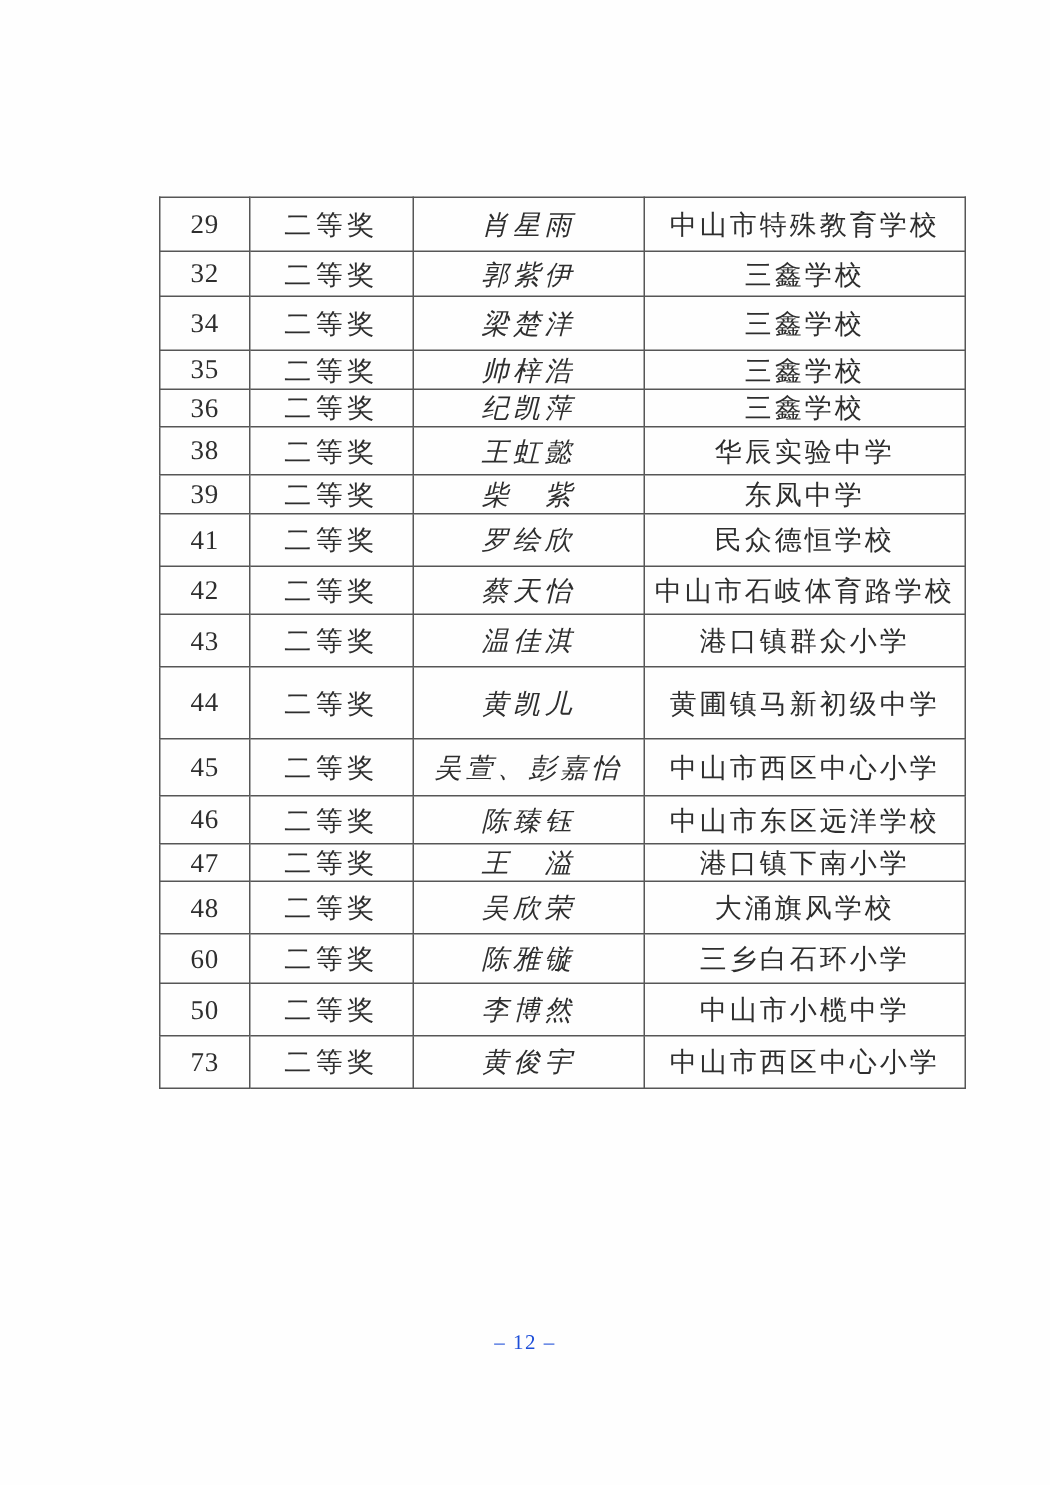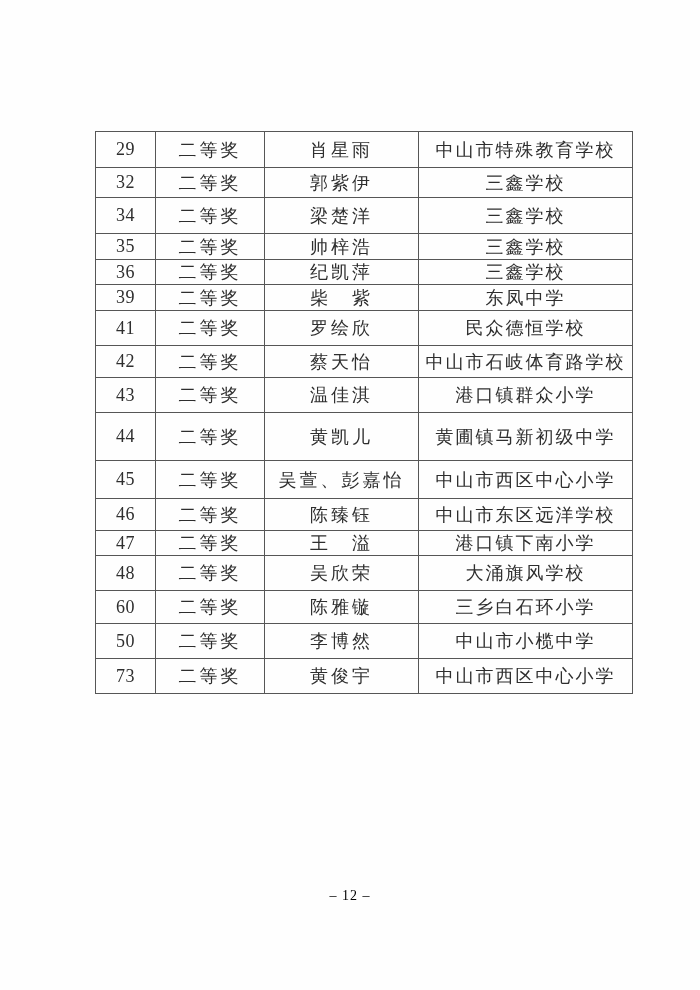--- a/index.html
+++ b/index.html
@@ -12,21 +12,21 @@
   }
   .page {
     position: absolute;
     top: 0; left: 0;
     width: 700px; height: 990px;
     background: #fefefe;
     overflow: hidden;
   }
   table.award-table {
     position: absolute;
-    left: 95px;
+    left: 106px;
     top: 131px;
     width: 537px;
     border-collapse: collapse;
     table-layout: fixed;
   }
   table.award-table td {
     border: 1px solid #565656;
     border-top-width: 1.5px;
     border-bottom-width: 1.5px;
     text-align: center;
@@ -42,34 +42,35 @@
     letter-spacing: 0.5px;
     font-size: 17px;
   }
   td.col-award {
     width: 109px;
     letter-spacing: 3px;
   }
   td.col-name {
     width: 154px;
     letter-spacing: 3px;
+    font-style: italic;
   }
   td.col-school {
     width: 214px;
     letter-spacing: 2px;
   }
   .page-number {
     position: absolute;
     top: 888px;
     left: 0;
     width: 700px;
     text-align: center;
     font-size: 14px;
     letter-spacing: 1px;
-    color: #000000;
+    color: #1d4ed8;
   }
 </style>
 </head>
 <body>
 
 <div class="page">
 
   <table class="award-table">
     <tbody id="table-body">
         <tr style="height: 36px;">
@@ -94,20 +95,26 @@
           <td class="col-no">35</td>
           <td class="col-award">二等奖</td>
           <td class="col-name">帅梓浩</td>
           <td class="col-school">三鑫学校</td>
         </tr>
         <tr style="height: 25px;">
           <td class="col-no">36</td>
           <td class="col-award">二等奖</td>
           <td class="col-name">纪凯萍</td>
           <td class="col-school">三鑫学校</td>
+        </tr>
+        <tr style="height: 32px;">
+          <td class="col-no">38</td>
+          <td class="col-award">二等奖</td>
+          <td class="col-name">王虹懿</td>
+          <td class="col-school">华辰实验中学</td>
         </tr>
         <tr style="height: 26px;">
           <td class="col-no">39</td>
           <td class="col-award">二等奖</td>
           <td class="col-name">柴　紫</td>
           <td class="col-school">东凤中学</td>
         </tr>
         <tr style="height: 35px;">
           <td class="col-no">41</td>
           <td class="col-award">二等奖</td>

